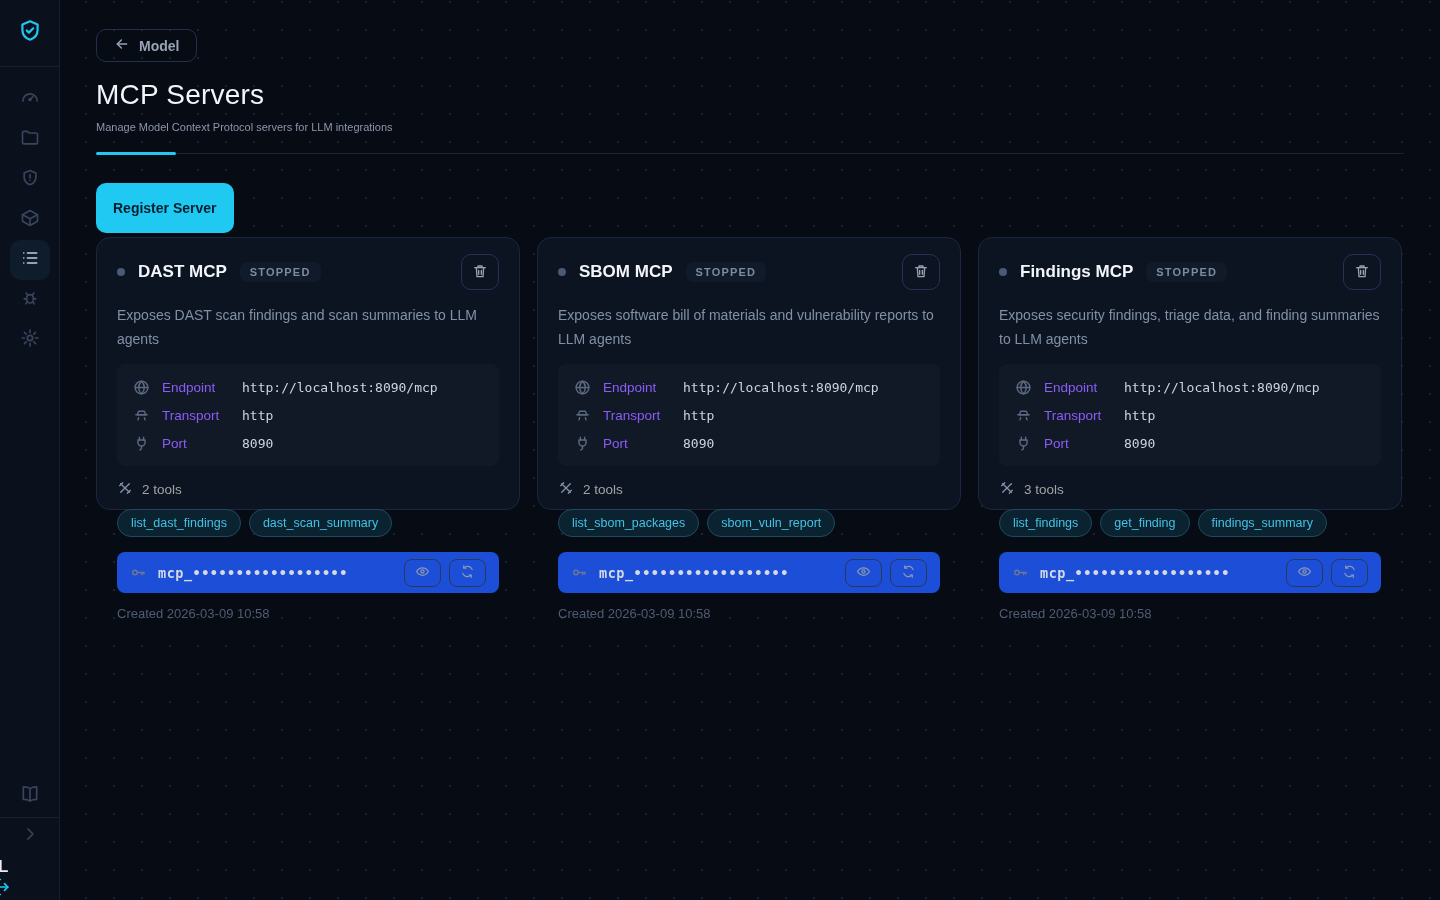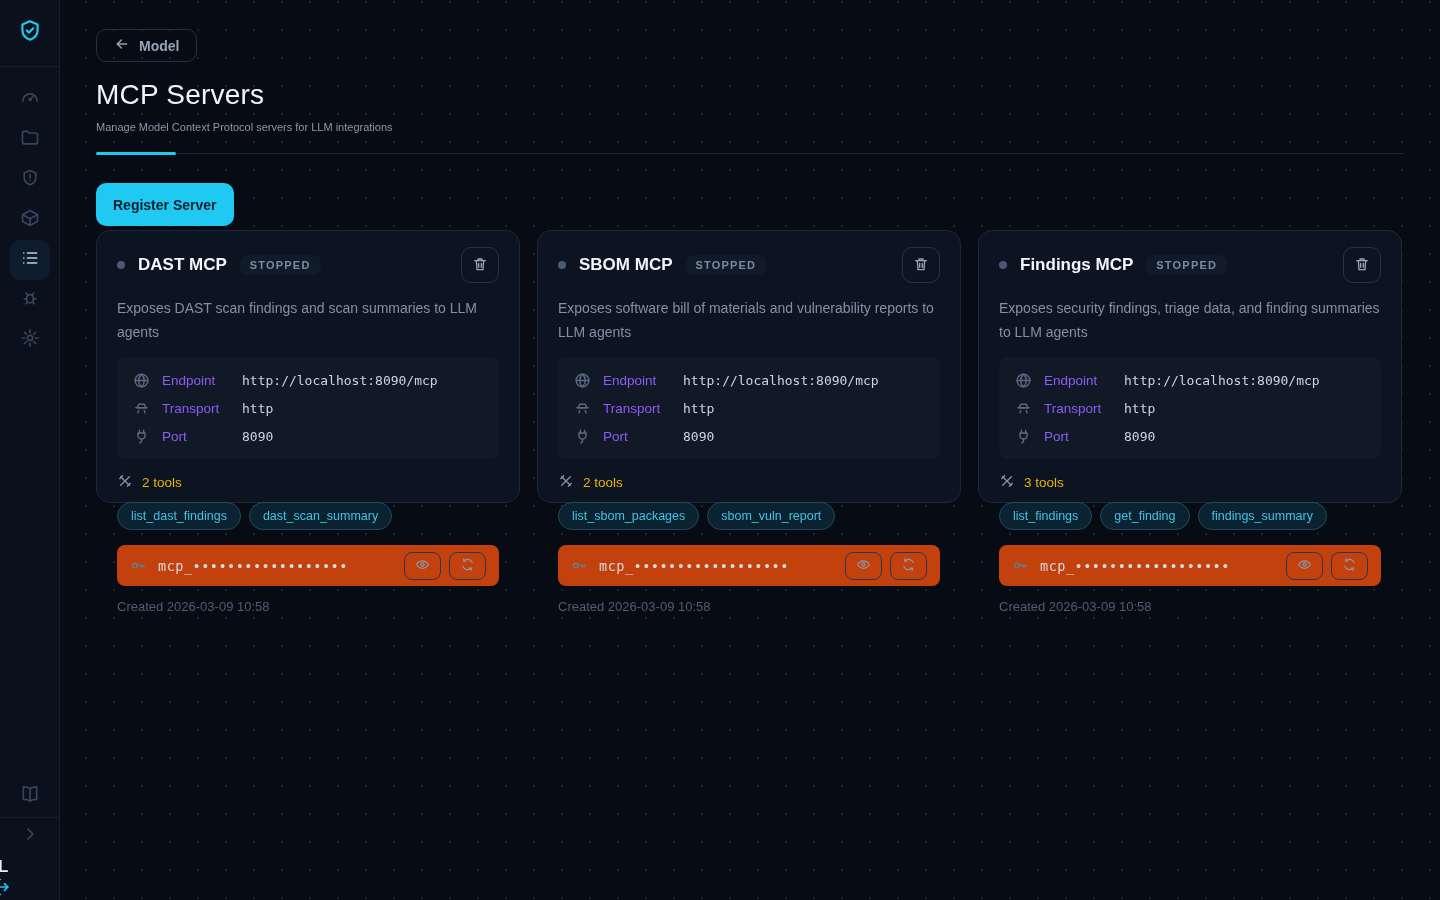--- a/index.html
+++ b/index.html
@@ -65,21 +65,21 @@
     cursor:pointer;
   }
   .back-btn svg { width:16px; height:16px; }
   .page-title { margin-top:17px; font-size:28px; font-weight:normal; color:#f2f5f9; letter-spacing:.2px; }
   .page-subtitle { margin-top:10px; font-size:11px; color:#8b97ab; }
   .title-divider { position:relative; margin-top:19px; height:4px; }
   .title-divider .line { position:absolute; top:1px; left:0; right:0; height:1px; background:#1a2433; }
   .title-divider .accent { position:absolute; top:0; left:0; width:80px; height:3px; background:#1fc9f2; border-radius:2px; }
   .register-btn {
     margin-top:27px;
-    height:43px; padding:0 17px;
+    height:50px; padding:0 17px;
     background:#1fc9f2; color:#05202e;
     border:none; border-radius:10px;
     font-size:14px; font-weight:bold;
     font-family:"Liberation Sans", sans-serif;
     cursor:pointer;
     display:inline-flex; align-items:center;
   }
 
   
   .cards-row { margin-top:4px; display:flex; gap:17px; }
@@ -112,38 +112,39 @@
   .detail-panel {
     margin-top:13px;
     background:#111927; border-radius:8px;
     padding:9px 16px;
   }
   .detail-row { display:flex; align-items:center; height:28px; }
   .detail-row .d-icon { width:17px; height:17px; color:#5b6981; flex:0 0 17px; }
   .detail-row .d-icon svg { width:17px; height:17px; display:block; }
   .d-label { margin-left:12px; width:80px; font-size:13.5px; color:#8b5cf6; }
   .d-value { font-family:"DejaVu Sans Mono", monospace; font-size:13px; color:#ccd4e0; }
-  .tools-line { margin-top:14px; display:flex; align-items:center; gap:9px; color:#eab308; font-size:13.5px; }
+  .tools-line { margin-top:14px; display:flex; align-items:center; gap:9px; color:#a3a3a3; font-size:13.5px; }
   .tools-line svg { width:16px; height:16px; color:#8290a6; }
   .chips-row { margin-top:10px; display:flex; gap:8px; flex-wrap:wrap; }
   .chip {
     font-family:Liberation Sans, sans-serif;
     font-size:12.5px; color:#43c2e4;
     background:#0b2230;
     border:1px solid #1e4a5e;
     border-radius:14px;
     padding:6px 13px;
     white-space:nowrap;
   }
   .key-panel {
     margin-top:15px;
     height:41px;
-    background:#c2410c; border-radius:8px;
+    background:#1d4ed8; border-radius:8px;
     display:flex; align-items:center;
     padding:0 13px;
+    font-weight:bold;
   }
   .key-panel .k-icon { width:17px; height:17px; color:#6b7890; }
   .key-panel .k-icon svg { width:17px; height:17px; display:block; }
   .key-text { margin-left:11px; font-family:"DejaVu Sans Mono", monospace; font-size:13.5px; color:#d3dae4; letter-spacing:.5px; }
   .key-actions { margin-left:auto; display:flex; gap:8px; }
   .icon-btn {
     width:37px; height:28px;
     background:transparent;
     border:1px solid #29395a; border-radius:8px;
     color:#8b98ad; cursor:pointer;

